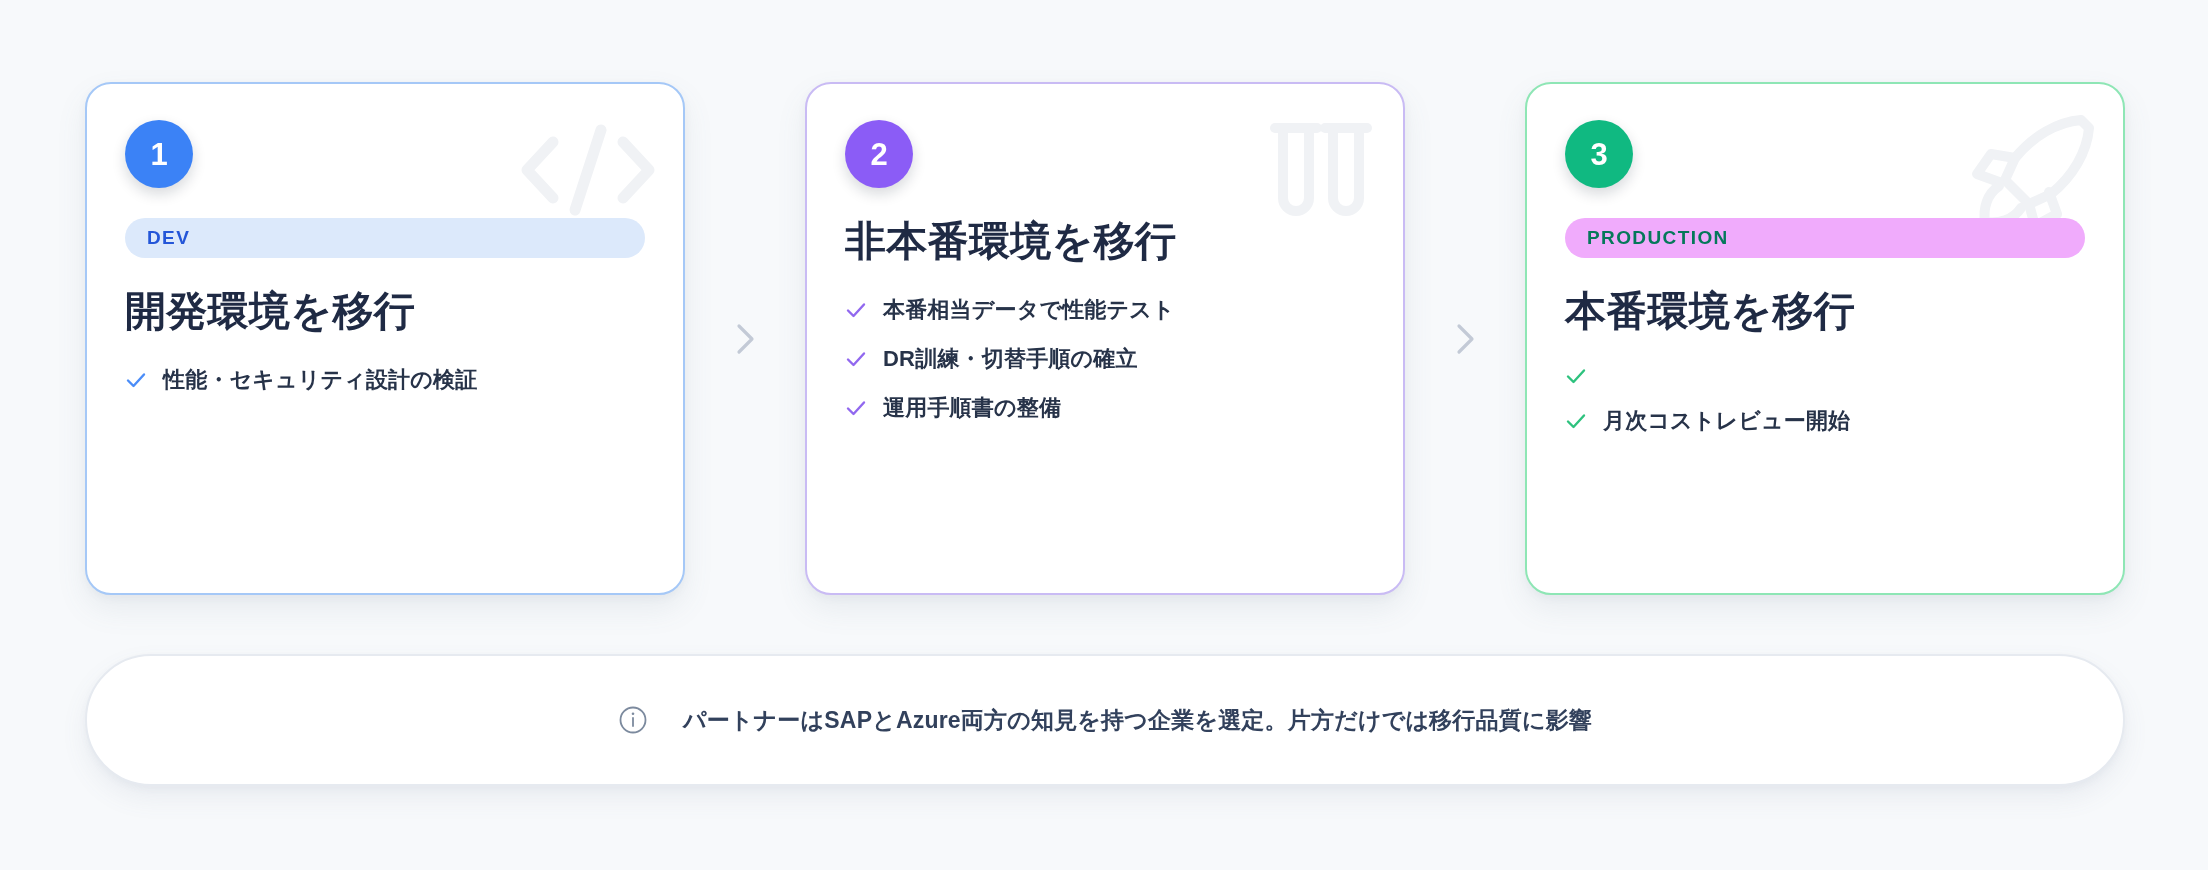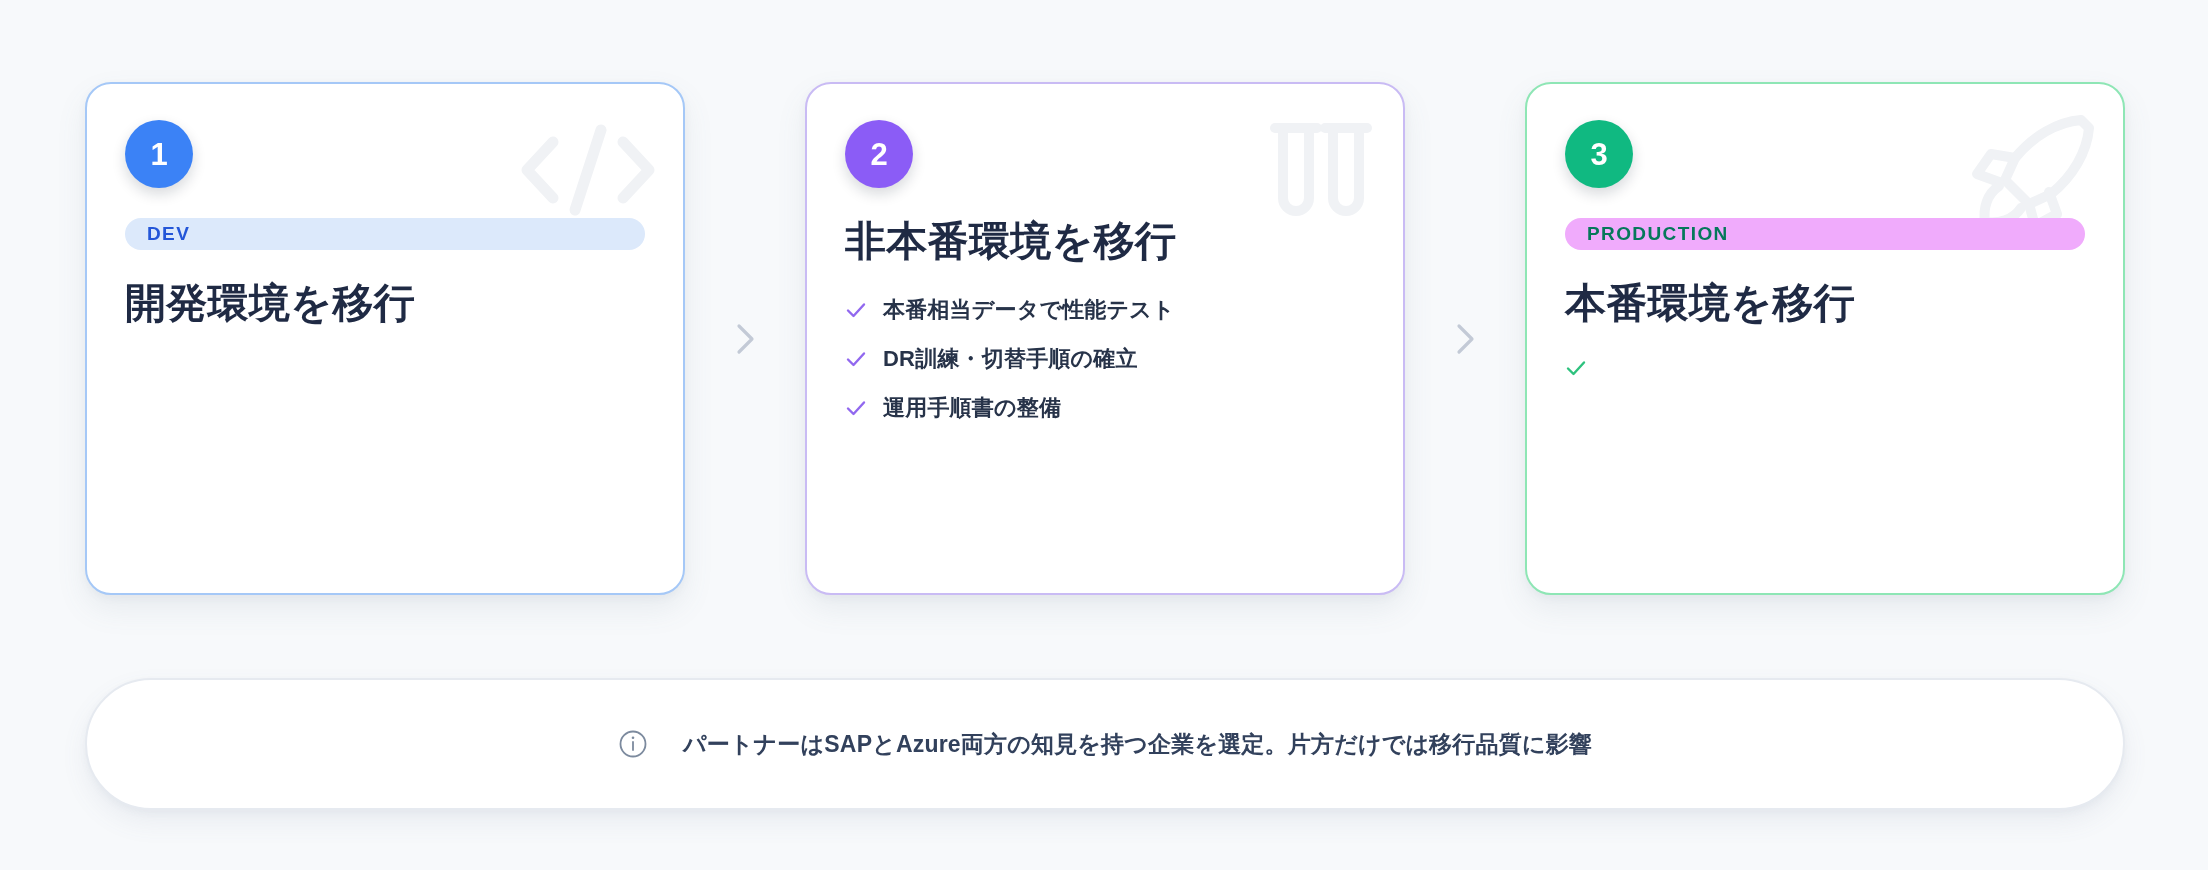--- a/index.html
+++ b/index.html
@@ -81,21 +81,21 @@
   }
   .blue   .num-circle { background: #3b82f6; }
   .purple .num-circle { background: #8b5cf6; }
   .green  .num-circle { background: #10b981; }
 
   
   .env-tag {
     position: relative;
     z-index: 2;
     margin-top: 30px;
-    height: 32px;
+    height: 40px;
     border-radius: 20px;
     display: flex;
     align-items: center;
     padding-left: 22px;
     font-size: 19px;
     font-weight: bold;
     letter-spacing: 1.4px;
   }
   .blue   .env-tag { background: #dce9fb; color: #2456d8; }
   .purple .env-tag { background: #ebe5fb; color: #7328d6; }
@@ -153,21 +153,21 @@
   .chevron-sep svg {
     width: 30px;
     height: 42px;
     stroke: #c3cad6;
   }
 
   
   .footer-note {
     position: absolute;
     left: 85px;
-    top: 678px;
+    top: 654px;
     width: 2040px;
     height: 132px;
     box-sizing: border-box;
     background: #ffffff;
     border-radius: 66px;
     border: 2px solid #e6eaf0;
     box-shadow: 0 12px 26px rgba(100, 116, 139, 0.09),
                 0 3px 7px rgba(100, 116, 139, 0.05);
     display: flex;
     align-items: center;
@@ -195,20 +195,28 @@
         <svg viewBox="0 0 150 120" fill="none" stroke="#f0f2f5" stroke-width="11" stroke-linecap="round" stroke-linejoin="round">
           <polyline points="40,32 14,60 40,88"></polyline>
           <polyline points="110,32 136,60 110,88"></polyline>
           <line x1="88" y1="20" x2="62" y2="100"></line>
         </svg>
       </div>
       <div class="num-circle">1</div>
       <div class="env-tag">DEV</div>
       <div class="card-title">開発環境を移行</div>
       <div class="feature-list">
+        <div class="feature-item">
+          <span class="check-icon">
+            <svg viewBox="0 0 22 22" fill="none" stroke-width="2.4" stroke-linecap="round" stroke-linejoin="round">
+              <polyline points="3,11.5 8.5,17 19,5.5"></polyline>
+            </svg>
+          </span>
+          <span class="feature-text">性能・セキュリティ設計の検証</span>
+        </div>
       </div>
     </div>
 
     <div class="chevron-sep">
       <svg viewBox="0 0 30 42" fill="none" stroke-width="3.2" stroke-linecap="round" stroke-linejoin="round">
         <polyline points="9,8 22,21 9,34"></polyline>
       </svg>
     </div>
 
     <div class="phase-card purple">
@@ -268,20 +276,28 @@
       <div class="num-circle">3</div>
       <div class="env-tag">PRODUCTION</div>
       <div class="card-title">本番環境を移行</div>
       <div class="feature-list">
         <div class="feature-item">
           <span class="check-icon">
             <svg viewBox="0 0 22 22" fill="none" stroke-width="2.4" stroke-linecap="round" stroke-linejoin="round">
               <polyline points="3,11.5 8.5,17 19,5.5"></polyline>
             </svg>
           </span>
+        </div>
+        <div class="feature-item">
+          <span class="check-icon">
+            <svg viewBox="0 0 22 22" fill="none" stroke-width="2.4" stroke-linecap="round" stroke-linejoin="round">
+              <polyline points="3,11.5 8.5,17 19,5.5"></polyline>
+            </svg>
+          </span>
+          <span class="feature-text">月次コストレビュー開始</span>
         </div>
       </div>
     </div>
 
   </div>
 
   <div class="footer-note">
     <span class="info-icon">
       <svg viewBox="0 0 30 30" fill="none" stroke="#7c8a9e" stroke-width="1.8" stroke-linecap="round" stroke-linejoin="round">
         <circle cx="15" cy="15" r="12.5"></circle>

